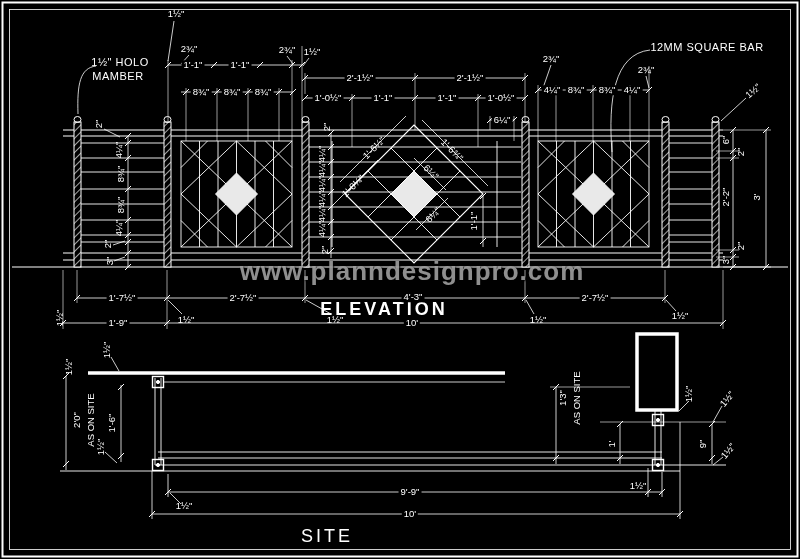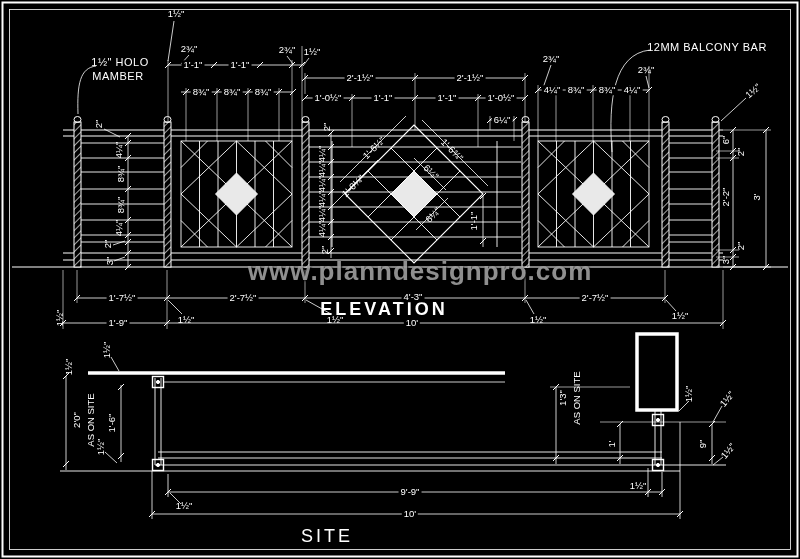--- a/index.html
+++ b/index.html
@@ -10,21 +10,21 @@
        transform:translate(-50%,-50%);}
   .lbl.bg{background:#000;padding:0 2px;}
   .title{position:absolute;color:#fff;font-size:18px;letter-spacing:3px;
          transform:translate(-50%,-50%);white-space:nowrap;}
   .callout{position:absolute;color:#fff;font-size:11px;letter-spacing:.5px;
            transform:translate(-50%,-50%);white-space:nowrap;}
   .balcony{position:absolute;color:#fff;font-size:17px;letter-spacing:2px;
            transform:translate(-50%,-50%);white-space:nowrap;}
   #watermark{position:absolute;color:#9c9c9c;font-size:26px;font-weight:bold;
              letter-spacing:1px;transform:translate(-50%,-50%);white-space:nowrap;
-             text-shadow:1px 1px 2px #000;opacity:.92;margin-left:8px;}
+             text-shadow:1px 1px 2px #000;opacity:.92;}
 </style>
 </head>
 <body>
 
 <div id="stage">
 
   <svg width="800" height="559" viewBox="0 0 800 559">
     <defs>
       <pattern id="hatch" width="5" height="5" patternUnits="userSpaceOnUse" patternTransform="rotate(45)">
         <rect width="5" height="5" fill="#000"></rect>
@@ -282,21 +282,21 @@
         <path d="M723,457 L713,465"></path>
       <path d="M181,504 L170,493"></path>
     </g>
   </svg>
 
   <div id="watermark" style="left:412px;top:271px;">www.planndesignpro.com</div>
   <div class="title" style="left:384px;top:309px;font-weight:bold;">ELEVATION</div>
   <div class="title" style="left:327px;top:536px;">SITE</div>
   <div class="callout" style="left:120px;top:62px;">1½" HOLO</div>
   <div class="callout" style="left:118px;top:76px;text-align:right;">MAMBER</div>
-  <div class="callout" style="left:707px;top:47px;">12MM BALCONY BAR</div>
+  <div class="callout" style="left:707px;top:47px;">12MM SQUARE BAR</div>
   <div id="labels">
       <div class="lbl" style="left: 176px; top: 14px;">1½"</div>
       <div class="lbl" style="left: 189px; top: 49px;">2¾"</div>
       <div class="lbl bg" style="left: 193px; top: 65px;">1'-1"</div>
       <div class="lbl bg" style="left: 240px; top: 65px;">1'-1"</div>
       <div class="lbl" style="left: 287px; top: 50px;">2¾"</div>
       <div class="lbl" style="left: 312px; top: 52px;">1½"</div>
       <div class="lbl bg" style="left: 201px; top: 92px;">8¾"</div>
       <div class="lbl bg" style="left: 232px; top: 92px;">8¾"</div>
       <div class="lbl bg" style="left: 263px; top: 92px;">8¾"</div>

